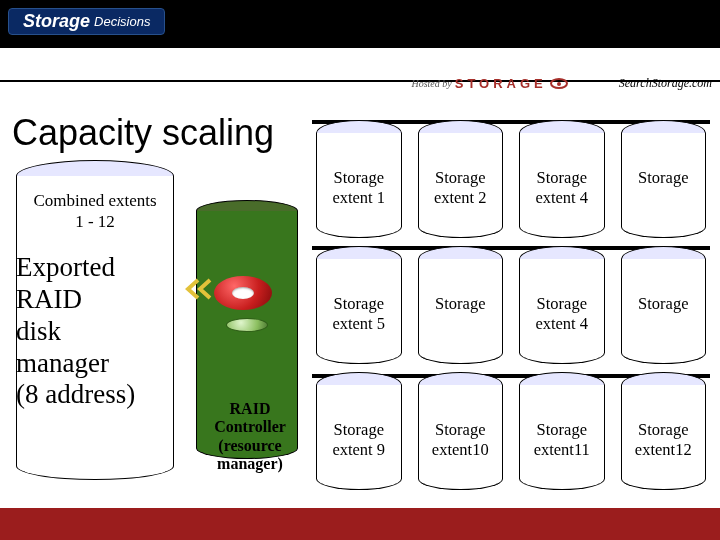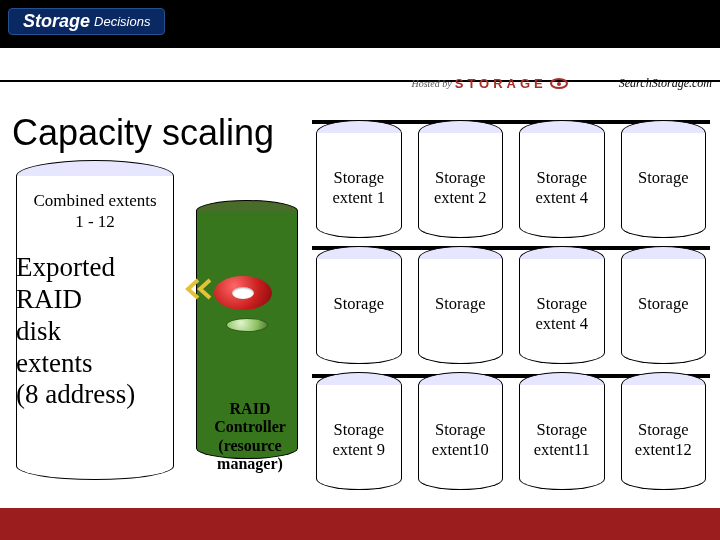--- a/index.html
+++ b/index.html
@@ -93,21 +93,21 @@
     <div class="cyl-top"></div>
     <div class="cyl-body"></div>
     <div class="combined-label">
       <span>Combined extents</span><br>
       <span>1 - 12</span>
     </div>
     <div class="exported">
       <span>Exported</span><br>
       <span>RAID</span><br>
       <span>disk</span><br>
-      <span>extents</span><br>
+      <span>manager</span><br>
       <span>(8 address)</span>
     </div>
   </div>
 </div>
 
 <div class="raid-ctrl-cyl">
   <div class="rc-top"></div>
   <div class="rc-body"></div>
 </div>
 
@@ -148,21 +148,21 @@
       <div class="ex-label"><span>Storage</span><span class="l2">extent 4</span></div>
     </div>
   <div class="extent">
       <div class="ex-top"></div>
       <div class="ex-body"></div>
       <div class="ex-label"><span>Storage</span></div>
     </div>
   <div class="extent">
       <div class="ex-top"></div>
       <div class="ex-body"></div>
-      <div class="ex-label"><span>Storage</span></div>
+      <div class="ex-label"><span>Storage</span><span class="l2">extent 5</span></div>
     </div>
   <div class="extent">
       <div class="ex-top"></div>
       <div class="ex-body"></div>
       <div class="ex-label"><span>Storage</span></div>
     </div>
   <div class="extent">
       <div class="ex-top"></div>
       <div class="ex-body"></div>
       <div class="ex-label"><span>Storage</span><span class="l2">extent 4</span></div>

